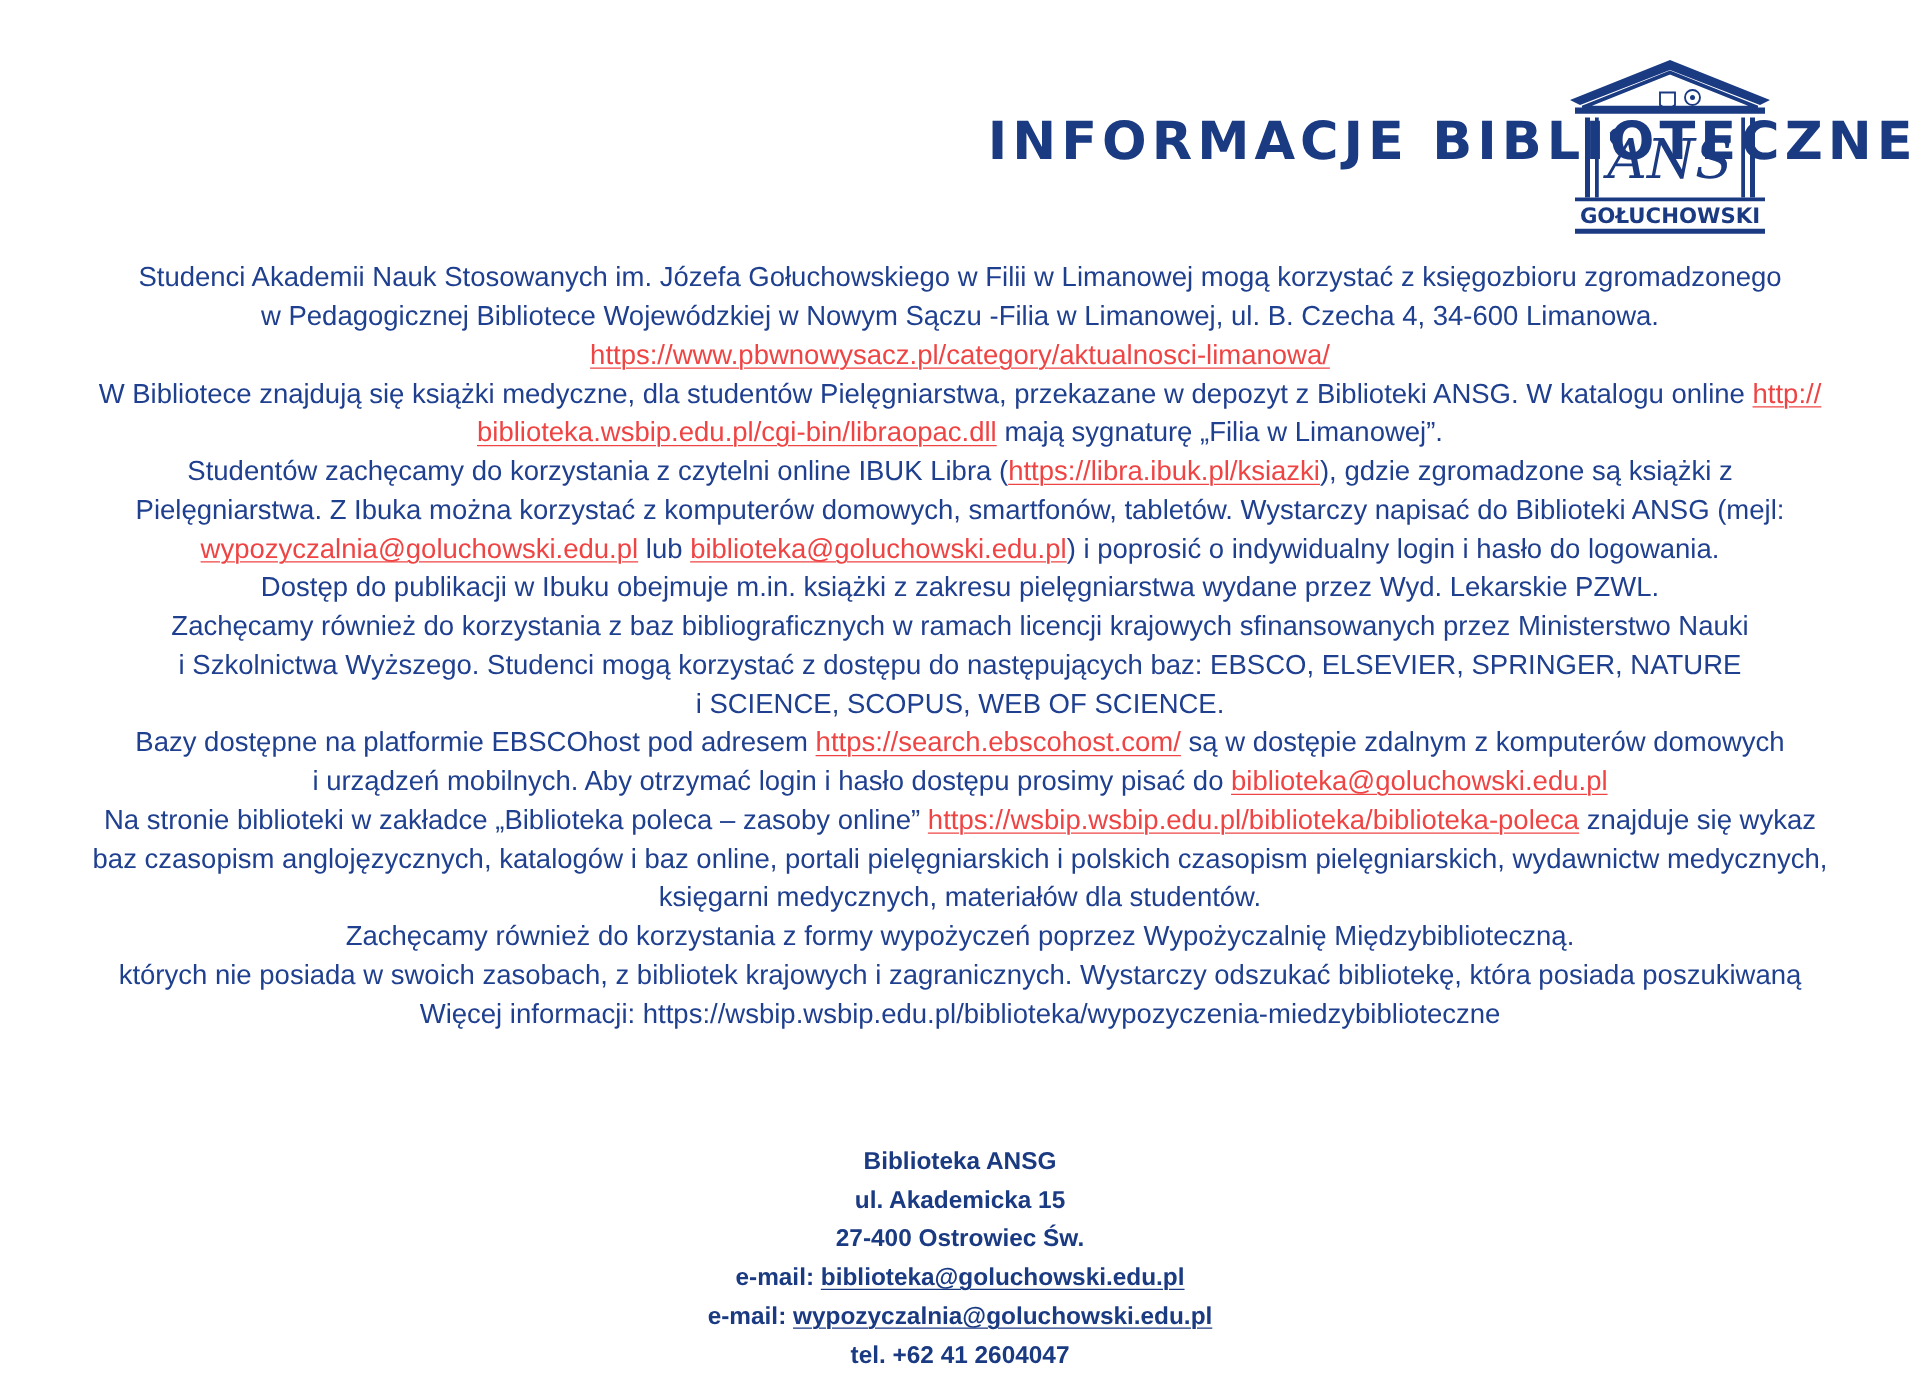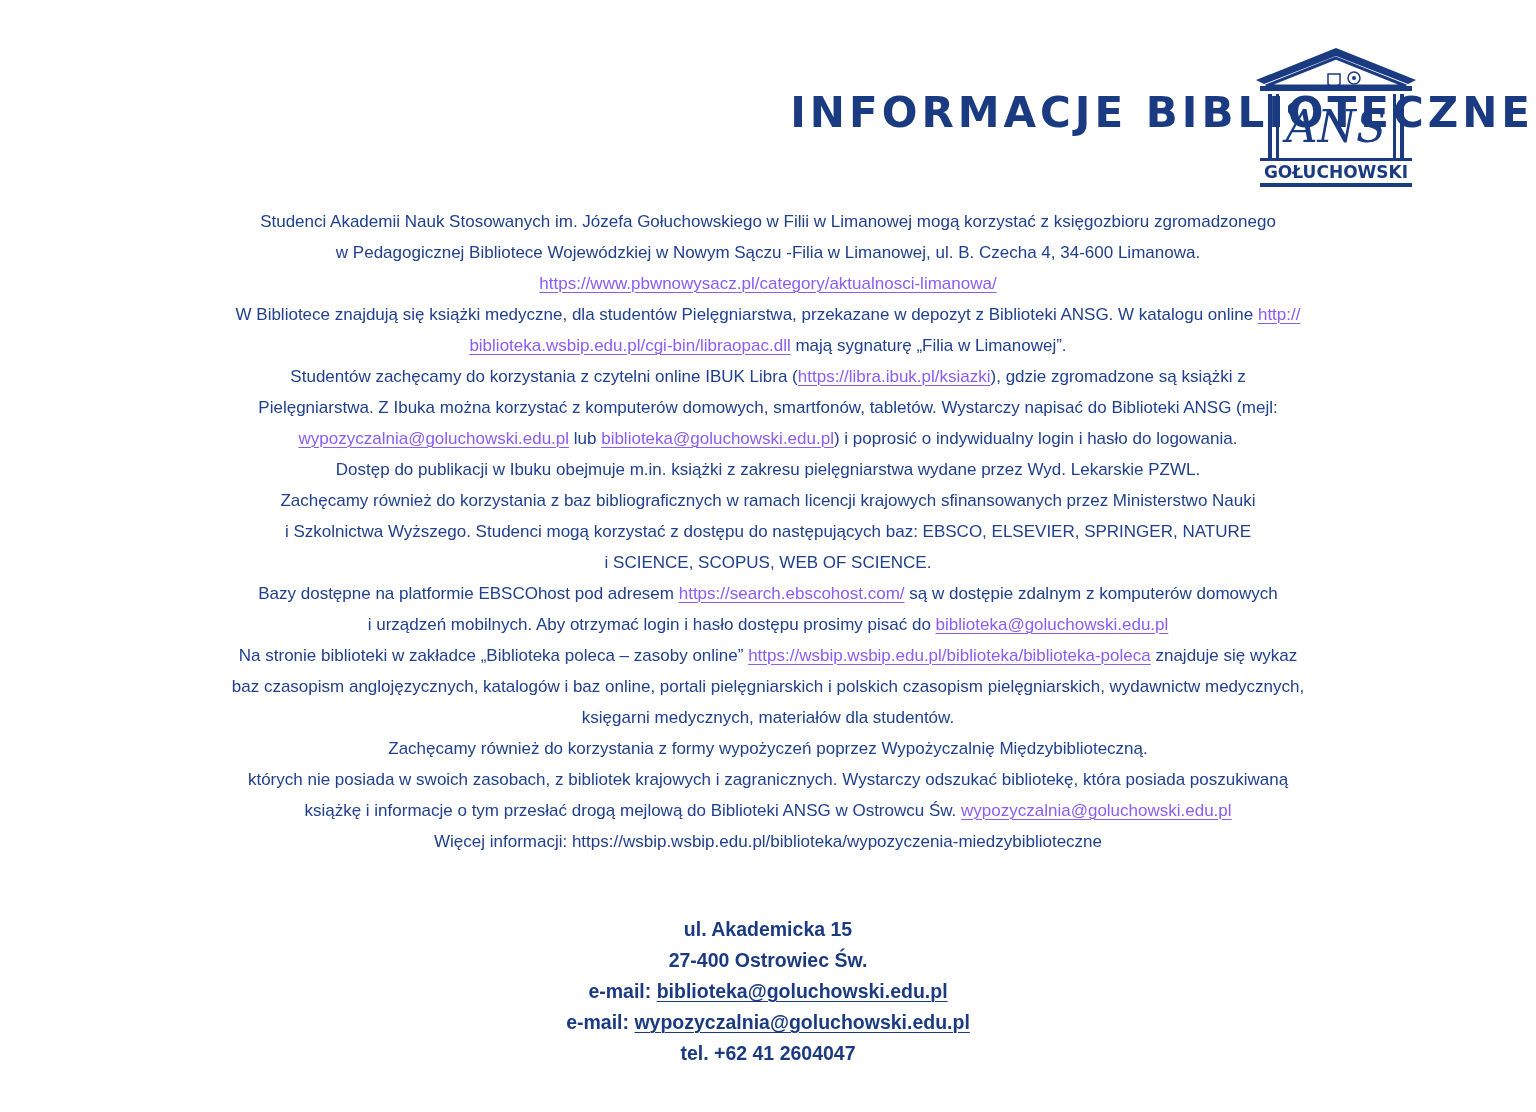--- a/index.html
+++ b/index.html
@@ -42,30 +42,30 @@
       top: 46px;
       width: 164px;
       height: 142px;
     }
     .body-text {
       position: absolute;
       left: 0;
       top: 206px;
       width: 1536px;
       text-align: center;
-      font-size: 17px;
+      font-size: 22px;
       line-height: 31px;
       color: #1f3f8f;
     }
     .line {
       display: block;
       white-space: nowrap;
     }
     .link {
-      color: #8b5cf6;
+      color: #ef4444;
       text-decoration: underline;
       text-decoration-thickness: 1px;
       text-underline-offset: 3px;
       cursor: pointer;
     }
     .contact {
       position: absolute;
       left: 0;
       top: 914px;
       width: 1536px;
@@ -124,25 +124,25 @@
     <span class="line"><span>Zachęcamy również do korzystania z baz bibliograficznych w ramach licencji krajowych sfinansowanych przez Ministerstwo Nauki</span></span>
     <span class="line"><span>i Szkolnictwa Wyższego. Studenci mogą korzystać z dostępu do następujących baz: EBSCO, ELSEVIER, SPRINGER, NATURE</span></span>
     <span class="line"><span>i SCIENCE, SCOPUS, WEB OF SCIENCE.</span></span>
     <span class="line"><span>Bazy dostępne na platformie EBSCOhost pod adresem </span><a class="link">https://search.ebscohost.com/</a><span> są w dostępie zdalnym z komputerów domowych</span></span>
     <span class="line"><span>i urządzeń mobilnych. Aby otrzymać login i hasło dostępu prosimy pisać do </span><a class="link">biblioteka@goluchowski.edu.pl</a></span>
     <span class="line"><span>Na stronie biblioteki w zakładce „Biblioteka poleca – zasoby online” </span><a class="link">https://wsbip.wsbip.edu.pl/biblioteka/biblioteka-poleca</a><span> znajduje się wykaz</span></span>
     <span class="line"><span>baz czasopism anglojęzycznych, katalogów i baz online, portali pielęgniarskich i polskich czasopism pielęgniarskich, wydawnictw medycznych,</span></span>
     <span class="line"><span>księgarni medycznych, materiałów dla studentów.</span></span>
     <span class="line"><span>Zachęcamy również do korzystania z formy wypożyczeń poprzez Wypożyczalnię Międzybiblioteczną.</span></span>
     <span class="line"><span>których nie posiada w swoich zasobach, z bibliotek krajowych i zagranicznych. Wystarczy odszukać bibliotekę, która posiada poszukiwaną</span></span>
-    <span class="line"><span>książkę i informacje o tym przesłać drogą mejlową do Biblioteki ANSG w Ostrowcu Św. </span><a class="link">wypozyczalnia@goluchowski.edu.pl</a></span>
     <span class="line"><span>Więcej informacji: https://wsbip.wsbip.edu.pl/biblioteka/wypozyczenia-miedzybiblioteczne</span></span>
   </div>
 
 <div class="contact">
+  <span class="line">Biblioteka ANSG</span>
   <span class="line">ul. Akademicka 15</span>
   <span class="line">27-400 Ostrowiec Św.</span>
   <span class="line">
     <span>e-mail: </span><a class="link">biblioteka@goluchowski.edu.pl</a>
   </span>
   <span class="line">
     <span>e-mail: </span><a class="link">wypozyczalnia@goluchowski.edu.pl</a>
   </span>
   <span class="line">tel. +62 41 2604047</span>
 </div>

